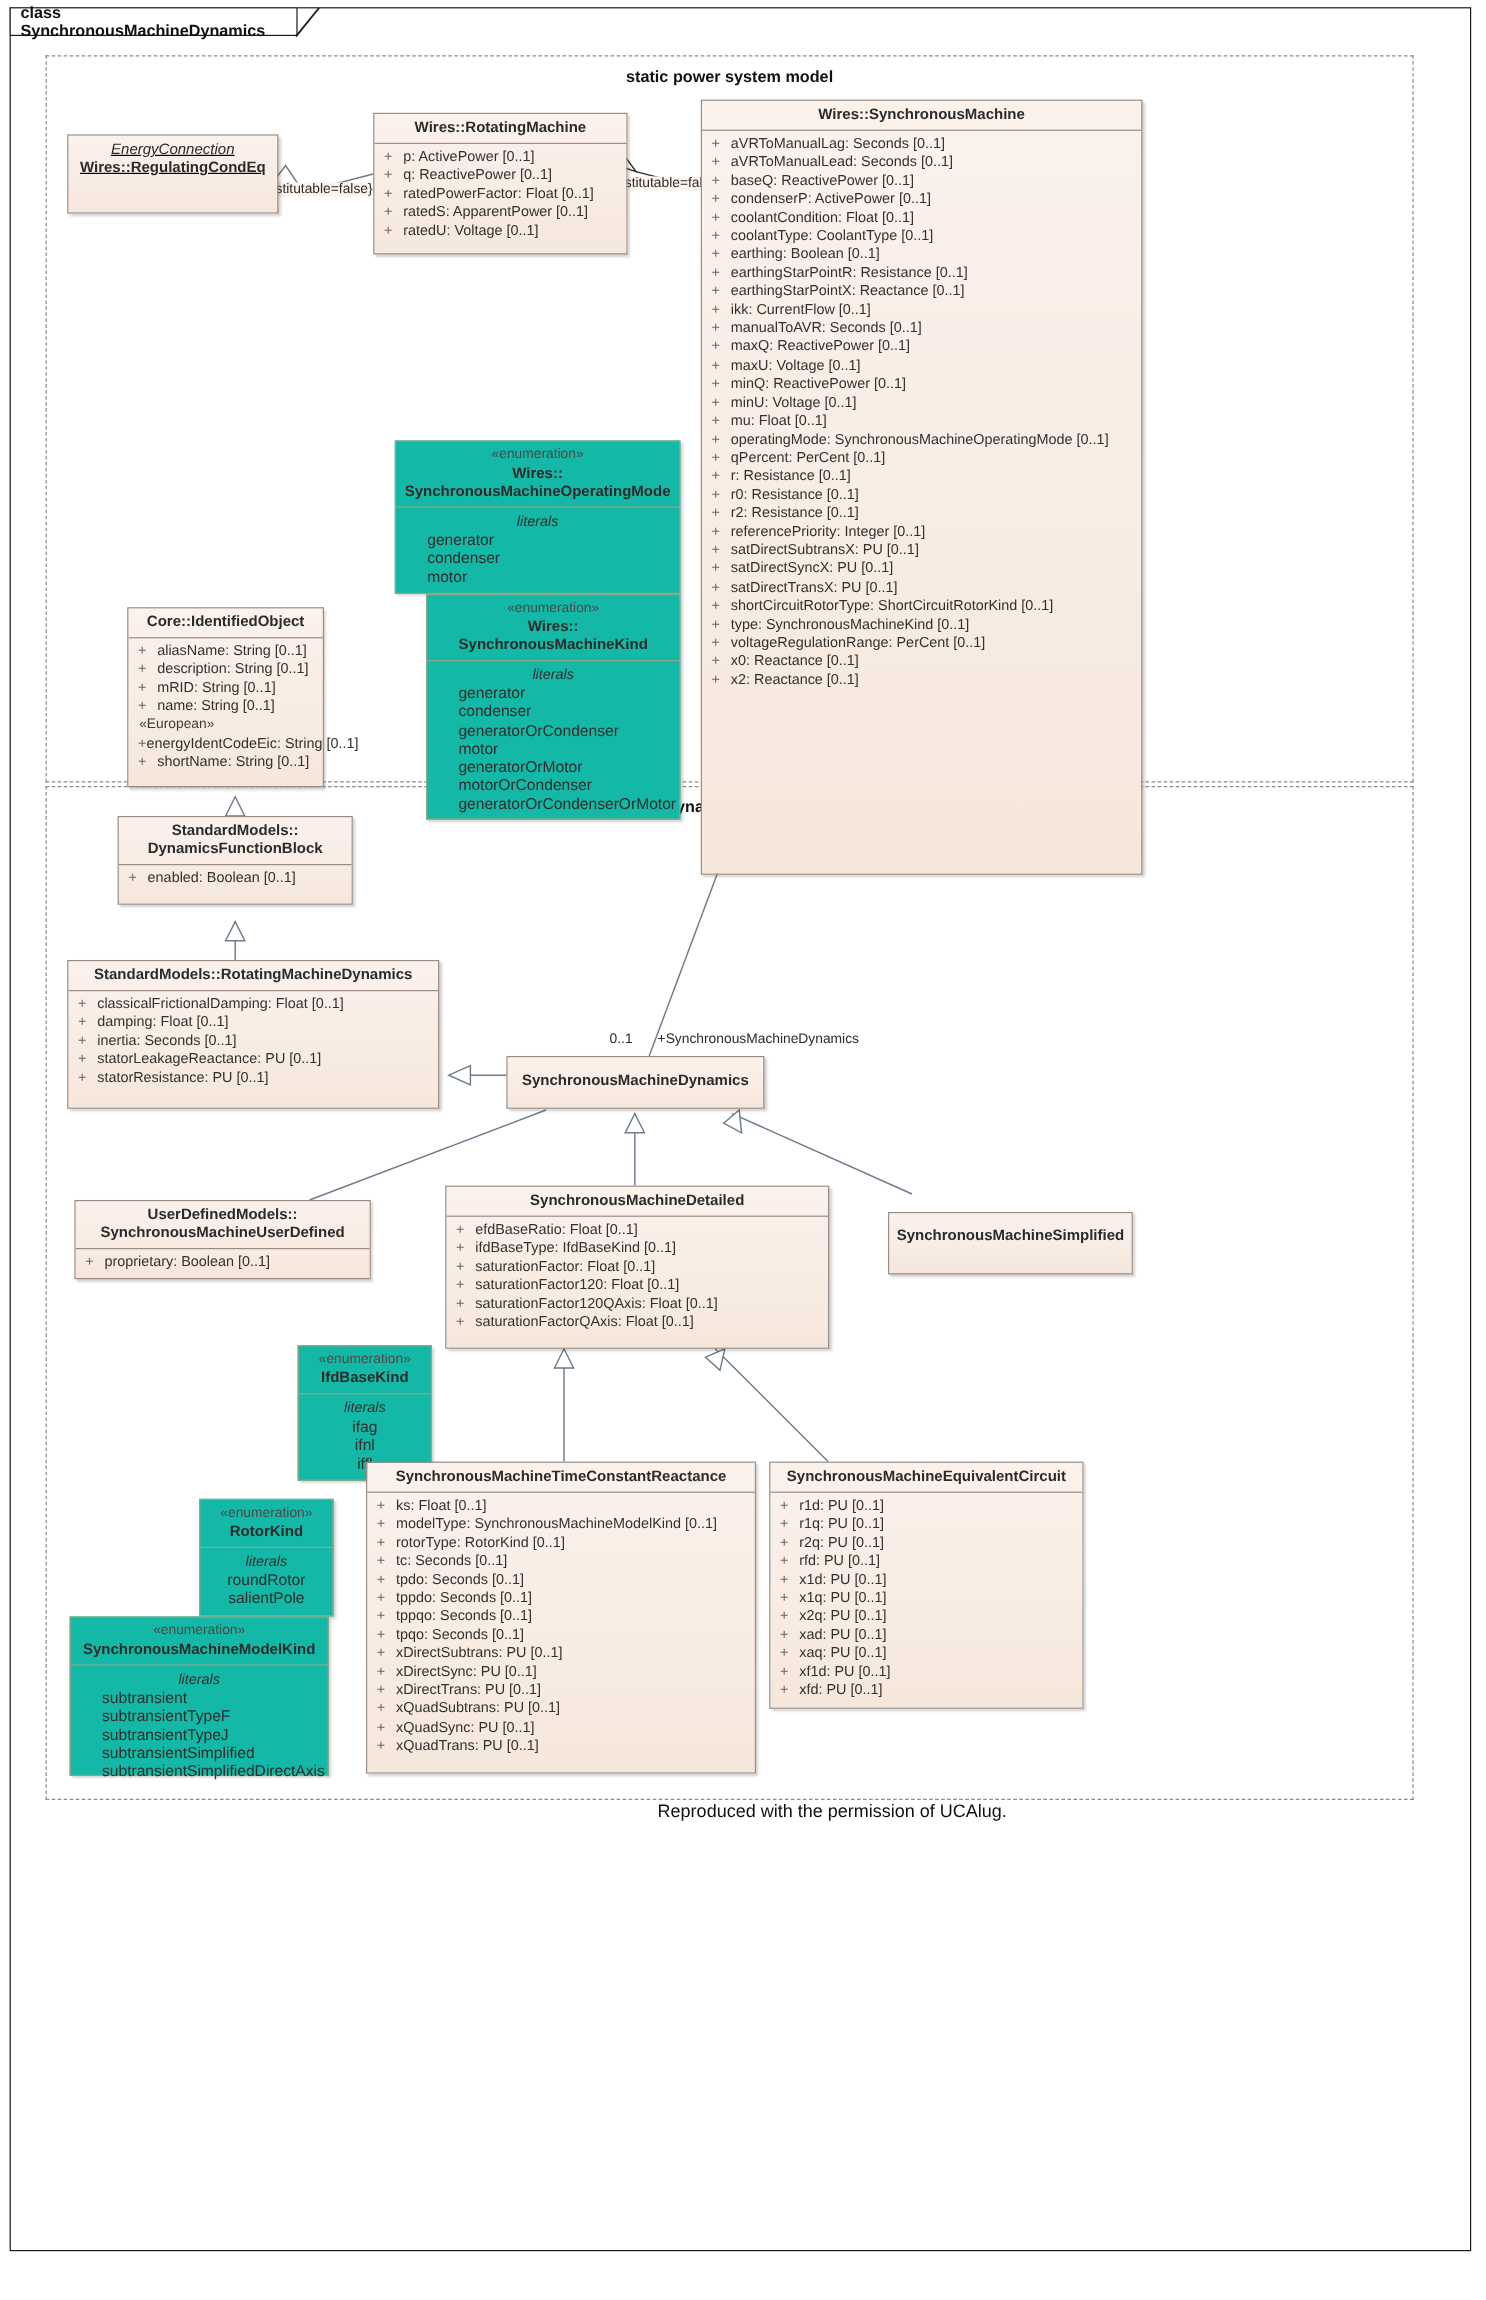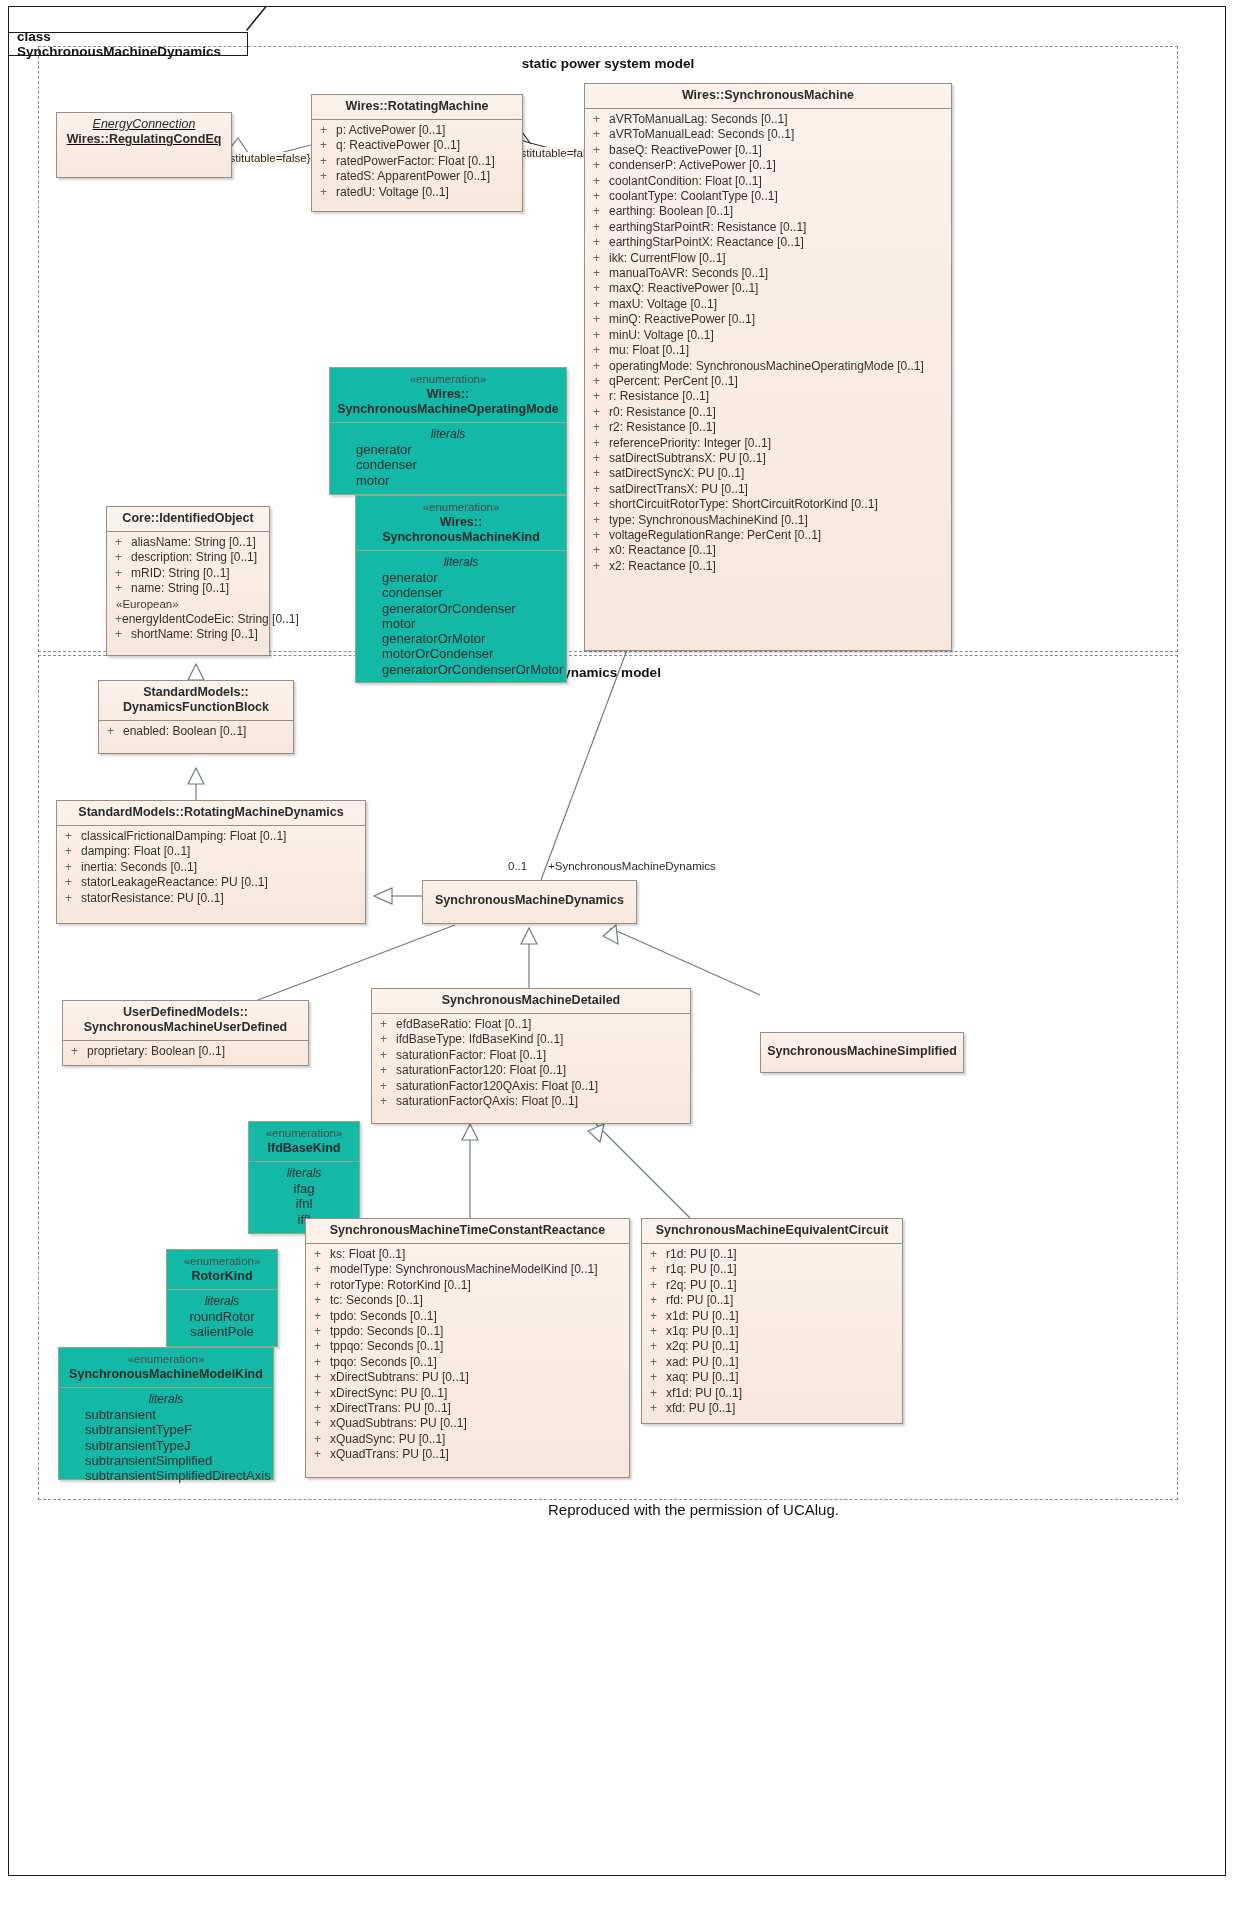--- a/index.html
+++ b/index.html
@@ -41,21 +41,21 @@
   .lbl{position:absolute;font-size:11.5px;color:#2b2b2b;white-space:nowrap;}
   .lbl.constraint{background:#fdf4ee;}
   .caption{position:absolute;font-size:15px;color:#111;}
 </style>
 </head>
 <body>
 
 <div id="canvas">
 
   <div class="frame"></div>
-  <div class="frame-tab" style="width:240px;margin-top:26px;">
+  <div class="frame-tab" style="width:240px;">
     <span>class SynchronousMachineDynamics</span>
   </div>
   <div class="frame-tab-slant" style="left:246px;">
     <svg width="26" height="26">
         <path d="M0.5,24.5 L20,0.5" stroke="#1a1a1a" stroke-width="1.5" fill="none"></path>
       </svg>
   </div>
 
   <div class="region" style="left:38px;top:46px;width:1140px;height:606px;"></div>
   <div class="region-label" style="left:38px;top:56px;width:1140px;">
@@ -149,21 +149,21 @@
           <span class="vis">+</span>
           <span class="nm">ratedS: ApparentPower [0..1]</span>
         </div>
       <div class="attr">
           <span class="vis">+</span>
           <span class="nm">ratedU: Voltage [0..1]</span>
         </div>
     </div>
   </div>
 
-  <div class="cls" style="left:584px;top:83px;width:368px;height:568px;">
+  <div class="cls" style="left:584px;top:83px;width:368px;height:646px;">
     <div class="hdr">
       <span>Wires::SynchronousMachine</span>
     </div>
     <div class="sep"></div>
     <div class="body">
       <div class="attr">
           <span class="vis">+</span>
           <span class="nm">aVRToManualLag: Seconds [0..1]</span>
         </div>
       <div class="attr">
@@ -442,21 +442,21 @@
           <span class="vis">+</span>
           <span class="nm">saturationFactor120QAxis: Float [0..1]</span>
         </div>
       <div class="attr">
           <span class="vis">+</span>
           <span class="nm">saturationFactorQAxis: Float [0..1]</span>
         </div>
     </div>
   </div>
 
-  <div class="cls" style="left:740px;top:1032px;width:204px;height:41px;margin-left:20px;">
+  <div class="cls" style="left:740px;top:1010px;width:204px;height:52px;">
     <div class="hdr" style="padding-top:11px;">
       <span>SynchronousMachineSimplified</span>
     </div>
   </div>
 
   <div class="cls enum" style="left:248px;top:1085px;width:112px;height:113px;">
     <div class="hdr">
       <span class="stereo">«enumeration»</span>
       <span>IfdBaseKind</span>
     </div>

